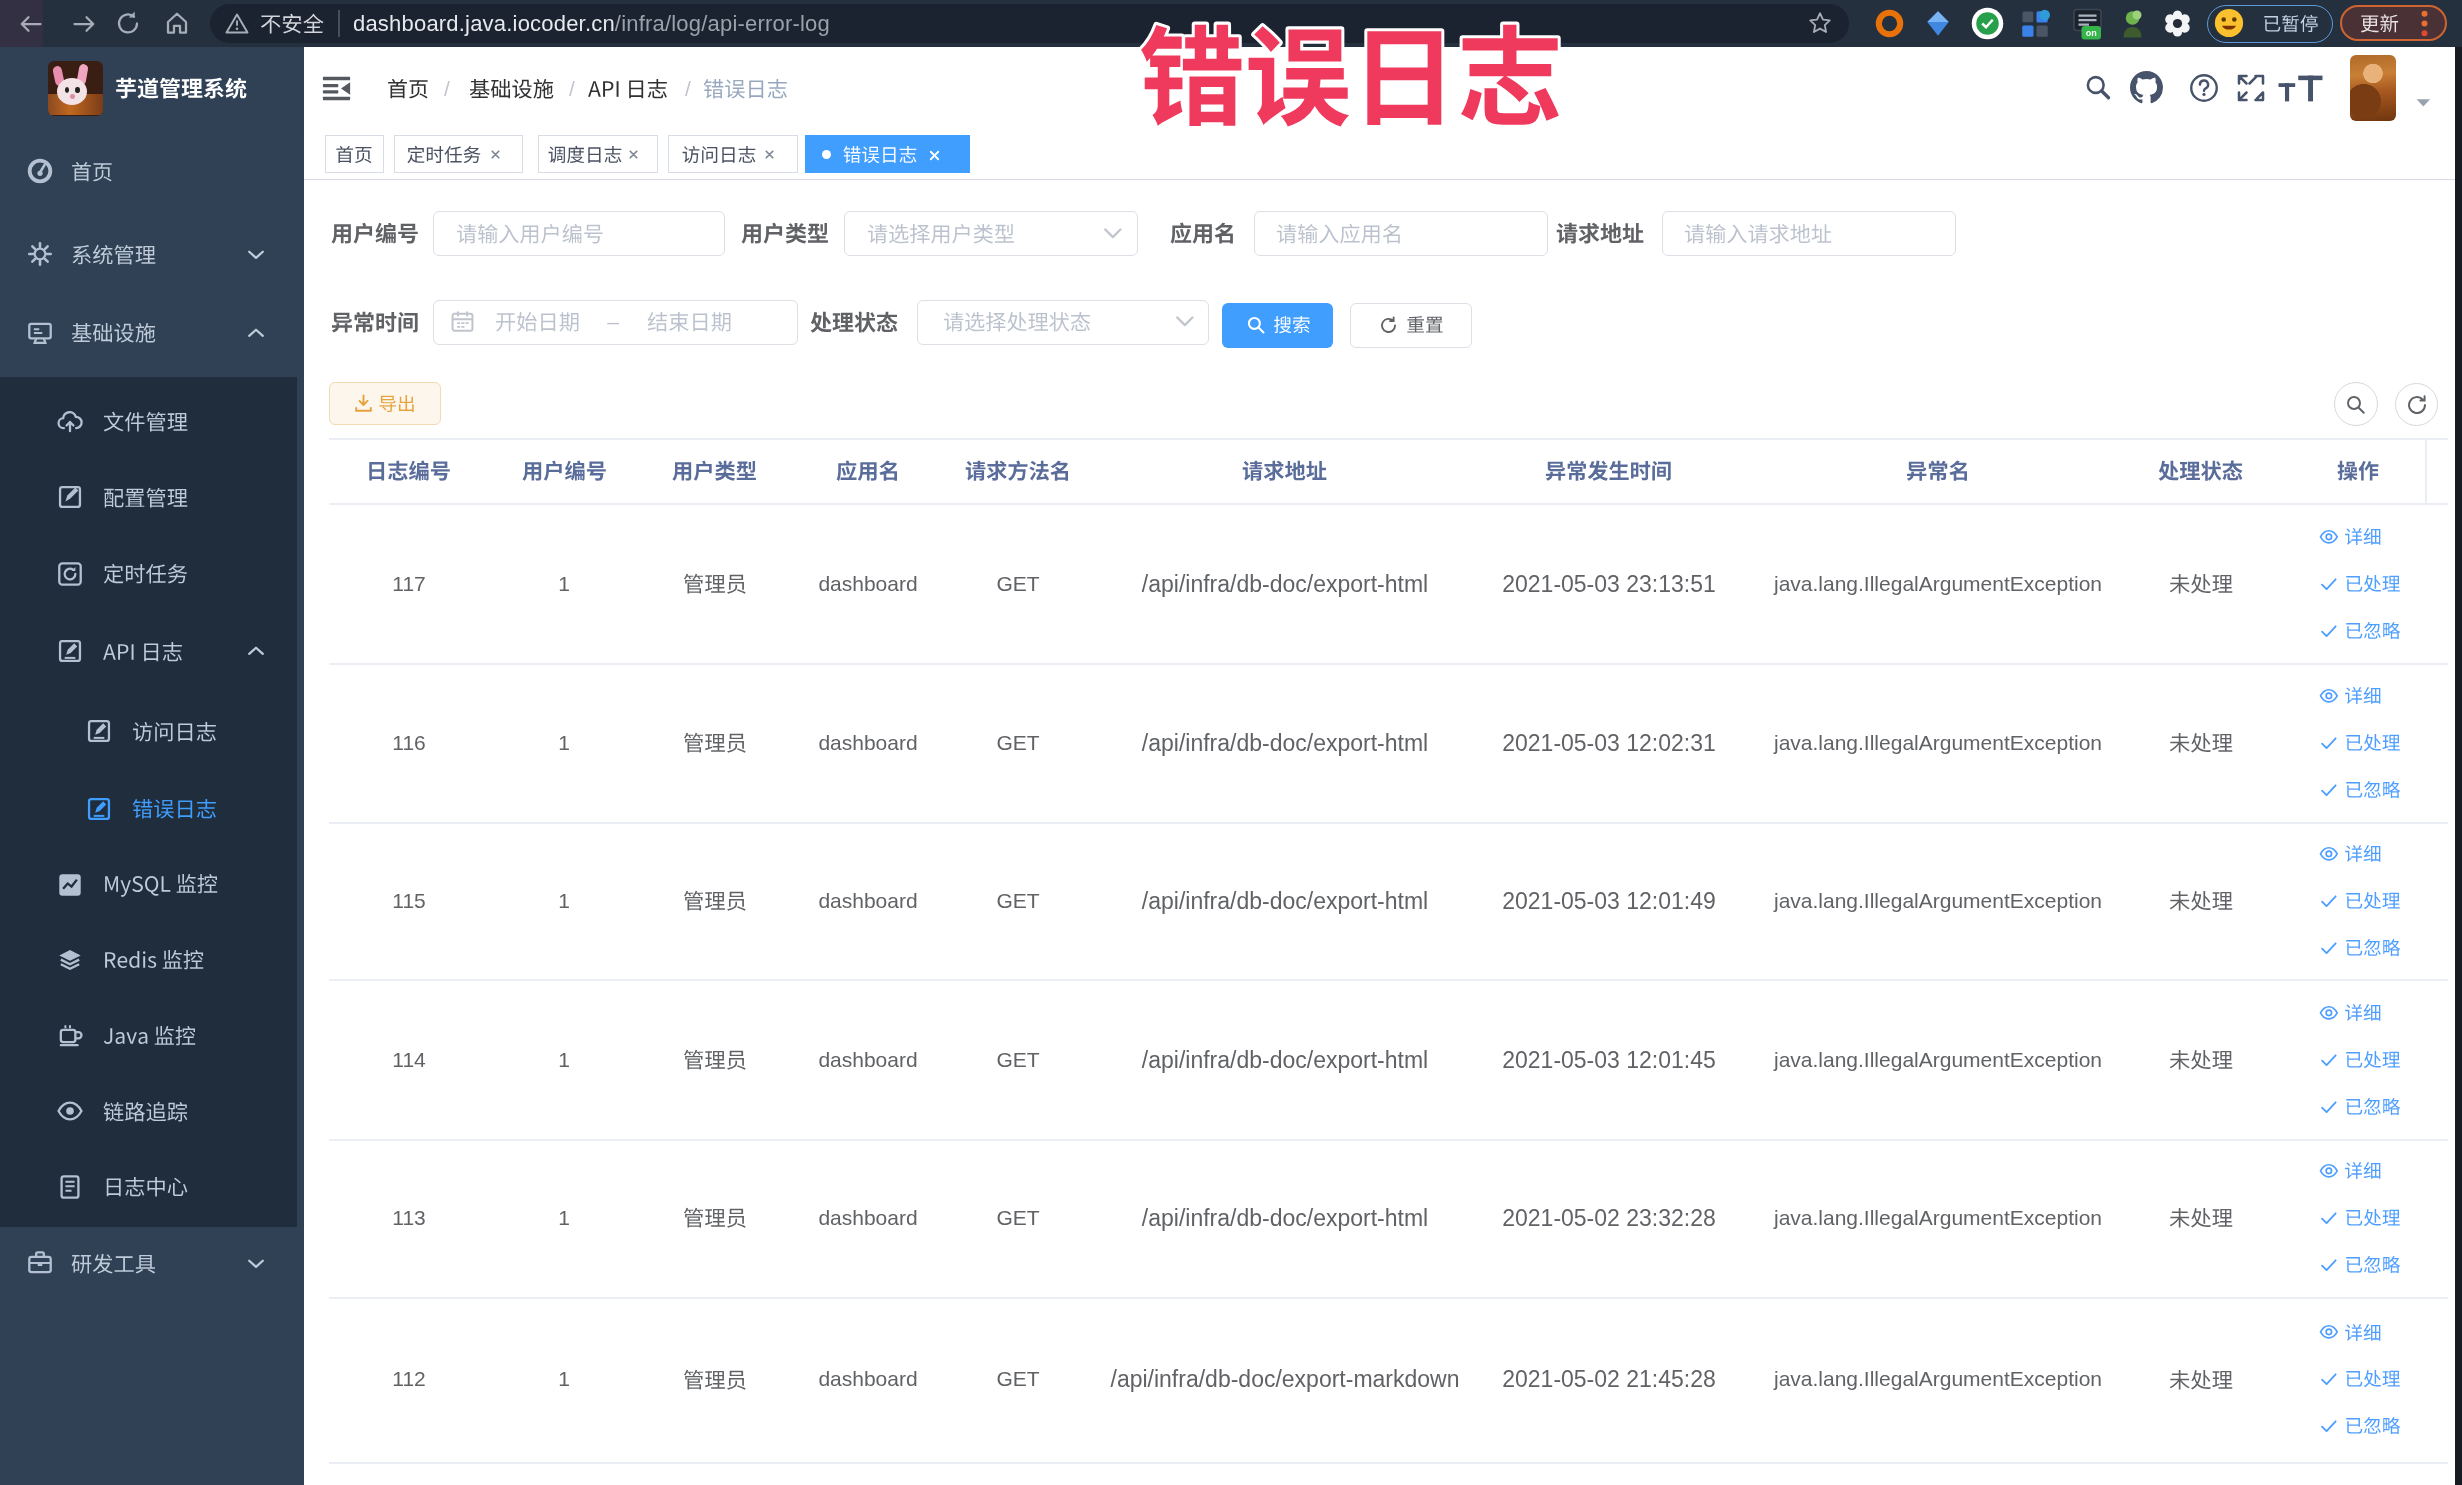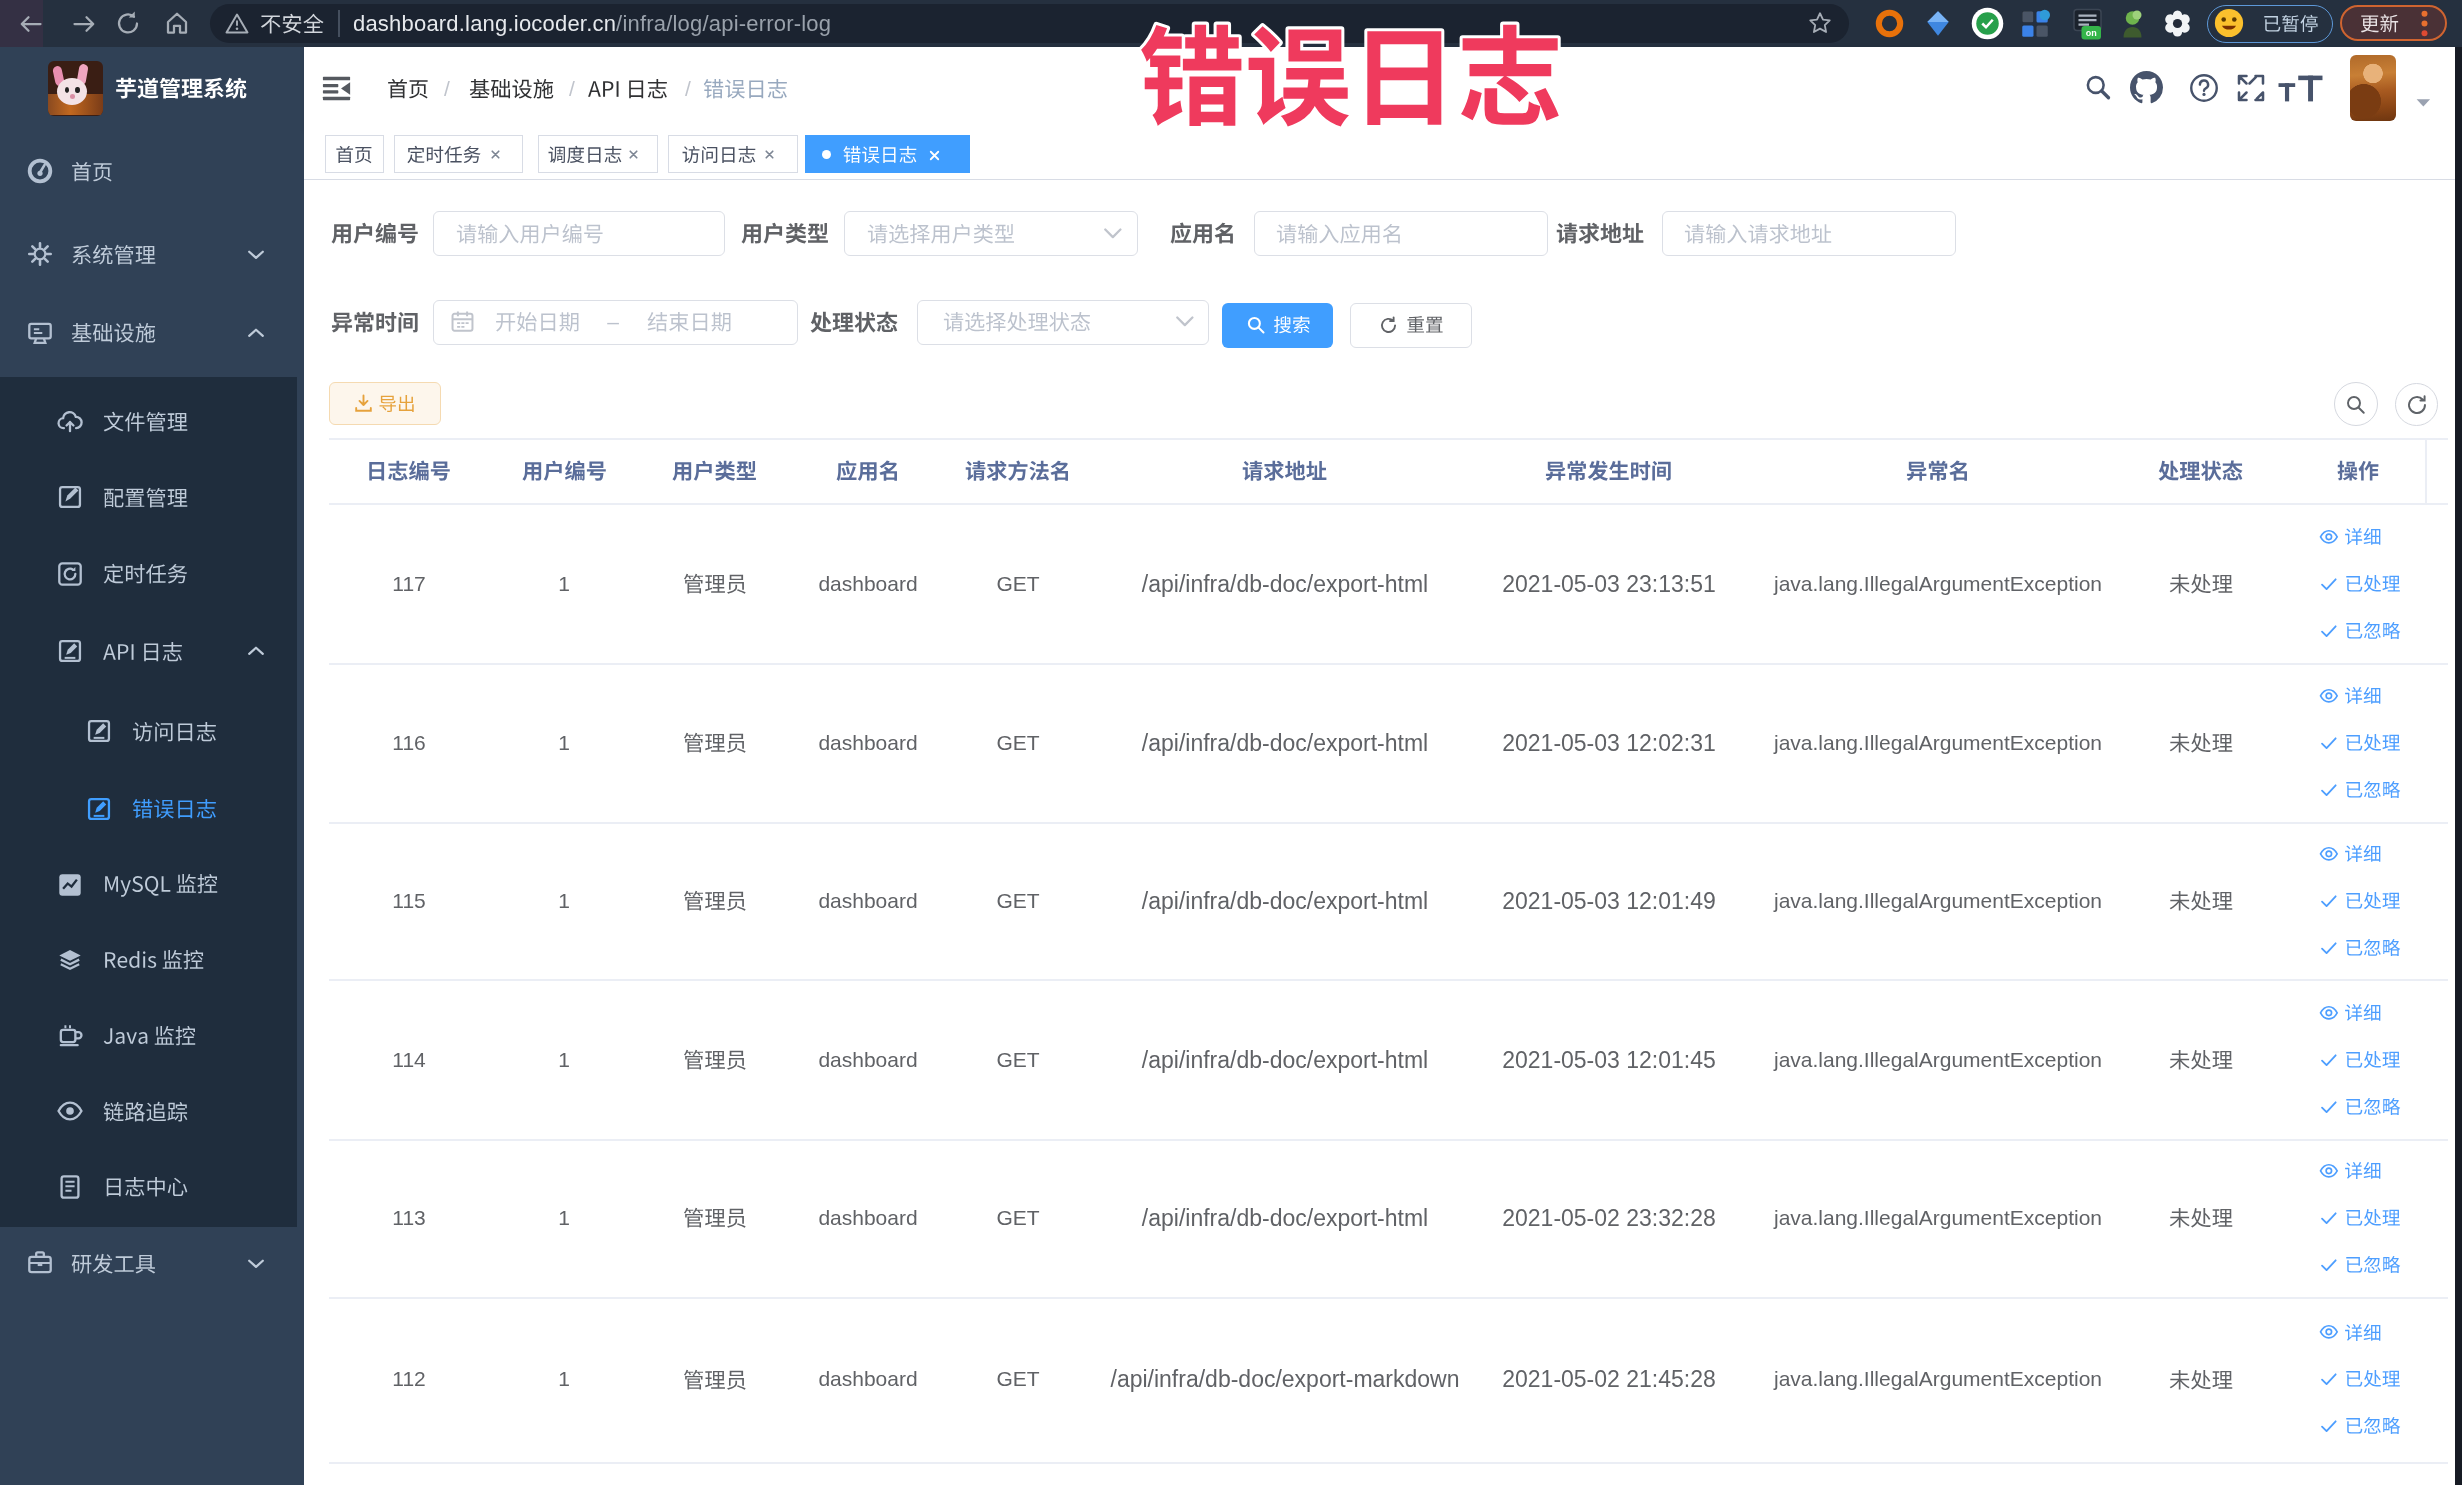--- a/index.html
+++ b/index.html
@@ -166,21 +166,21 @@
 <svg class="abs " style="left:260px;top:7px;" width="64" height="31" viewBox="0 0 84.0 40.5" overflow="visible">
     <g transform="translate(0,32.5) scale(0.02800,-0.02800)">
       <g fill="#d2d6dc">
         <use href="#r4E0D" x="0"></use>
         <use href="#r5B89" x="1000"></use>
         <use href="#r5168" x="2000"></use>
       </g>
     </g>
   </svg>
 <div class="abs" style="left:338px;top:9.8px;width:1.5px;height:27px;background:#454f5e;"></div>
-<div class="abs" style="left:353px;top:24px;font-size:22px;line-height:0;white-space:pre;letter-spacing:0.2px;"><span style="color:#e6e9ed;">dashboard.lang.iocoder.cn</span><span style="color:#99a1ab;">/infra/log/api-error-log</span></div>
+<div class="abs" style="left:353px;top:24px;font-size:22px;line-height:0;white-space:pre;letter-spacing:0.2px;"><span style="color:#e6e9ed;">dashboard.java.iocoder.cn</span><span style="color:#99a1ab;">/infra/log/api-error-log</span></div>
 <svg class="abs" style="left:1808px;top:11.4px" width="24" height="24" viewBox="0 0 32 32">
 <path d="m16 3 4 8.5 9 1-6.6 6.3 1.7 9.2L16 23.5 7.9 28l1.7-9.2L3 12.5l9-1z" stroke="#a6adb6" stroke-width="2.4" fill="none" stroke-linejoin="round"></path>
   </svg>
 <svg class="abs" style="left:1875px;top:9px" width="29" height="29" viewBox="0 0 38 38">
 <circle cx="19" cy="19" r="14" fill="none" stroke="#e8710a" stroke-width="8"></circle>
   </svg>
 <svg class="abs" style="left:1925px;top:9px" width="26" height="29" viewBox="0 0 34 38">
 <path d="M17 3 31 17 17 35 3 17z" fill="#3f87e0"></path>
     <path d="M17 3 31 17H3z" fill="#7ab4f5"></path>
   </svg>

